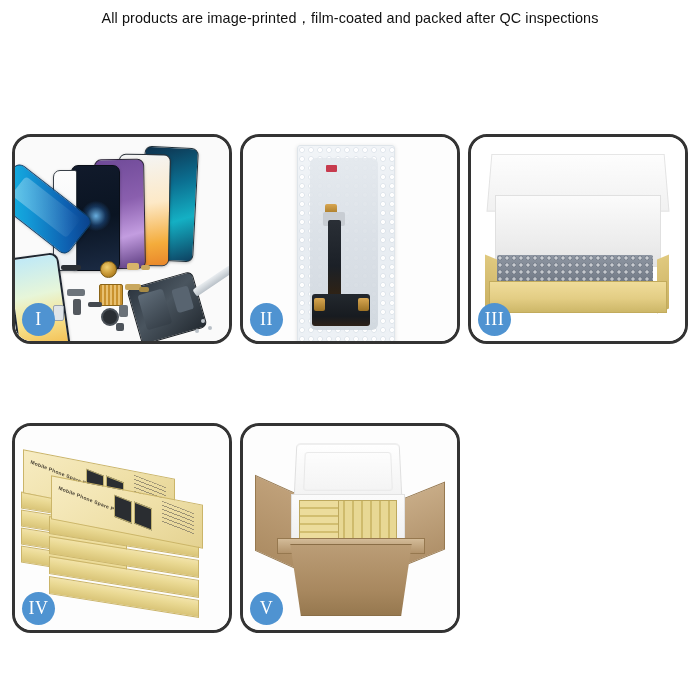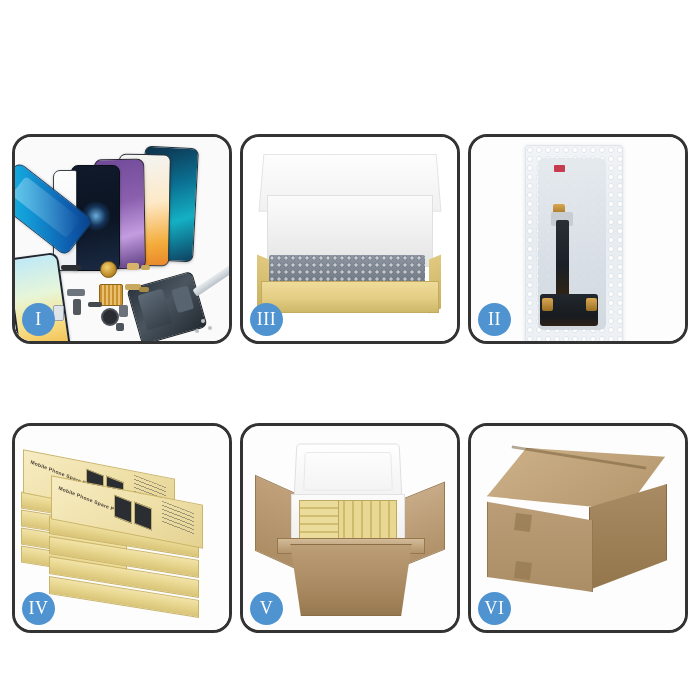--- a/index.html
+++ b/index.html
@@ -392,20 +392,21 @@
     clip-path: polygon(0% 22%, 100% 0%, 100% 72%, 0% 100%);
   }
   .c6-tape { position:absolute; background: rgba(150,122,80,.75); }
   .tp1 { left:44px; top:88px; width:16px; height:17px; transform: rotate(7deg); }
   .tp2 { left:44px; top:136px; width:16px; height:17px; transform: rotate(7deg); }
 </style>
 </head>
 <body>
 
 <div id="header">
+  <p id="sub-title">All products are image-printed，film-coated and packed after QC inspections</p>
 </div>
 
 <div id="panel-grid">
 
   <div class="panel">
     <div class="panel-scene">
       <div class="p1-bg"></div>
       <div class="phone-fan">
         <div class="ph ph-teal"></div>
         <div class="ph ph-white"></div>
@@ -433,50 +434,50 @@
       <div class="screw sc1"></div>
         <div class="screw sc2"></div>
         <div class="screw sc3"></div>
       <div class="tweezer"></div>
     </div>
     <div class="badge">I</div>
   </div>
 
   <div class="panel">
     <div class="panel-scene">
-      <div class="p3-bg"></div>
-      <div class="box3-lid"></div>
-      <div class="box3-foam"></div>
-      <div class="box3-bubbles"></div>
-      <div class="box3-side-l"></div>
-      <div class="box3-side-r"></div>
-      <div class="box3-front"></div>
-    </div>
-    <div class="badge">III</div>
-  </div>
-
-  <div class="panel">
-    <div class="panel-scene">
       <div class="p2-bg"></div>
       <div class="bubble-bag">
         <div class="screen-inside"></div>
         <div class="red-label"></div>
         <div class="flex-gold"></div>
         <div class="flex-connector"></div>
         <div class="flex-strip"></div>
         <div class="flex-foot"></div>
         <div class="foot-tab ft1"></div>
         <div class="foot-tab ft2"></div>
       </div>
     </div>
     <div class="badge">II</div>
   </div>
 
   <div class="panel">
     <div class="panel-scene">
+      <div class="p3-bg"></div>
+      <div class="box3-lid"></div>
+      <div class="box3-foam"></div>
+      <div class="box3-bubbles"></div>
+      <div class="box3-side-l"></div>
+      <div class="box3-side-r"></div>
+      <div class="box3-front"></div>
+    </div>
+    <div class="badge">III</div>
+  </div>
+
+  <div class="panel">
+    <div class="panel-scene">
       <div class="p4-bg"></div>
       <div class="stack">
 
         <div class="sbox" style="left:2px;  top:58px;  width:104px; height:15px; transform:skewY(9deg);"></div>
         <div class="sbox" style="left:2px;  top:76px;  width:104px; height:15px; transform:skewY(9deg);"></div>
         <div class="sbox" style="left:2px;  top:94px;  width:104px; height:15px; transform:skewY(9deg);"></div>
         <div class="sbox" style="left:2px;  top:112px; width:104px; height:15px; transform:skewY(9deg);"></div>
 
         <div class="sbox" style="left:30px; top:86px;  width:148px; height:16px; transform:skewY(9deg);"></div>
         <div class="sbox" style="left:30px; top:106px; width:148px; height:16px; transform:skewY(9deg);"></div>
@@ -510,26 +511,14 @@
       <div class="foam-lid"></div>
       <div class="foam-box"></div>
       <div class="yellow-stack"></div>
       <div class="yellow-stack2"></div>
       <div class="carton-rim"></div>
       <div class="carton-body"></div>
     </div>
     <div class="badge">V</div>
   </div>
 
-  <div class="panel">
-    <div class="panel-scene">
-      <div class="p6-bg"></div>
-      <div class="c6-top"></div>
-      <div class="c6-top-seam"></div>
-      <div class="c6-side"></div>
-      <div class="c6-front"></div>
-      <div class="c6-tape tp1"></div>
-      <div class="c6-tape tp2"></div>
-    </div>
-    <div class="badge">VI</div>
-  </div>
 
 </div>
 
 </body></html>

